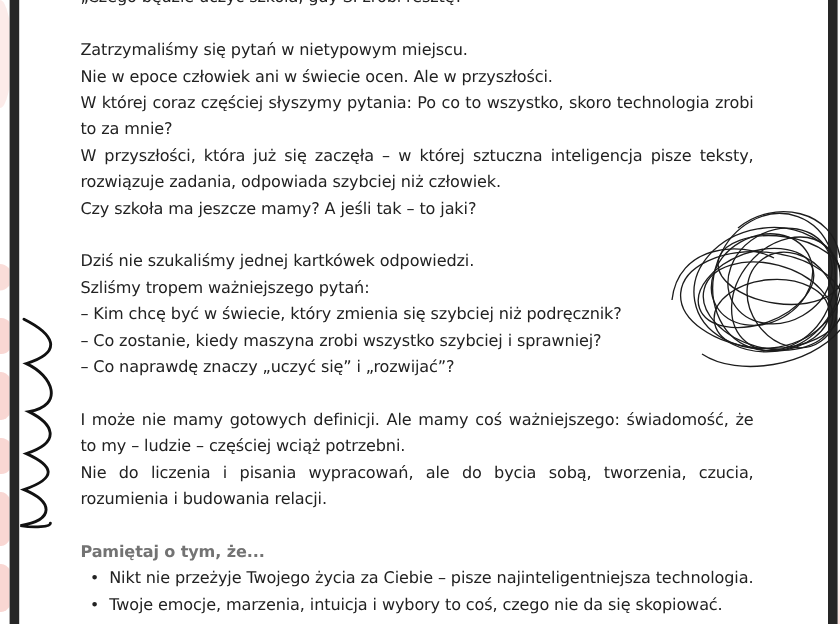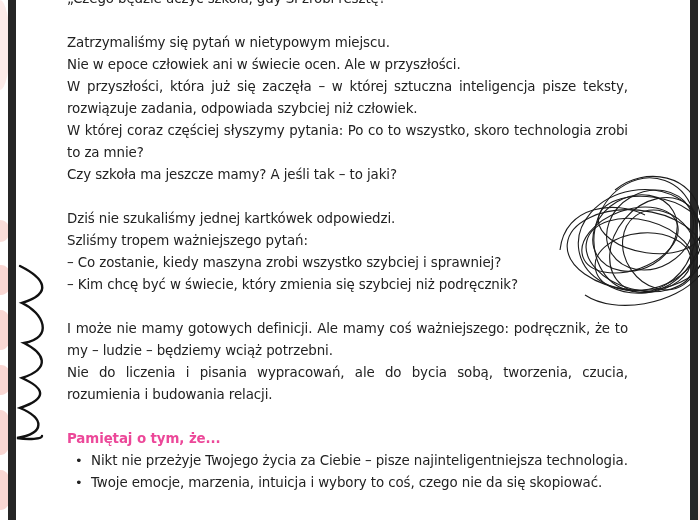--- a/index.html
+++ b/index.html
@@ -29,21 +29,21 @@
       border-right: 8px solid #262626;
     }
     .content {
       position: absolute; left: 67px; top: -12px; width: 561px;
       font-size: 13.4px; line-height: 22px; color: #222222;
       letter-spacing: -0.1px;
     }
     .content p { margin: 0; }
     .justify { text-align: justify; text-align-last: left; }
     .gap { height: 22px; }
-    .bold-heading { font-weight: bold; color: #ec4899; }
+    .bold-heading { font-weight: bold; color: #737373; }
     ul.bullets { margin: 0; padding: 0 0 0 22px; list-style: none; }
     ul.bullets li { position: relative; padding-left: 2px; }
     ul.bullets li::before {
       content: "•"; position: absolute; left: -14px; top: 0; font-size: 13px;
     }
     .scribble-right { position: absolute; left: 555px; top: 155px; width: 150px; height: 165px; pointer-events: none; }
     .squiggle-left { position: absolute; left: 14px; top: 258px; width: 40px; height: 190px; pointer-events: none; }
   </style>
 </head>
 <body>
@@ -62,32 +62,33 @@
 <div class="pink-deco-right"></div>
 
 <div class="page"></div>
 
 <div class="content">
   <p>„Czego będzie uczyć szkoła, gdy SI zrobi resztę?”</p>
   <div class="gap"></div>
 
   <p>Zatrzymaliśmy się pytań w nietypowym miejscu.</p>
   <p>Nie w epoce człowiek ani w świecie ocen. Ale w przyszłości.</p>
+  <p class="justify">W której coraz częściej słyszymy pytania: Po co to wszystko, skoro technologia zrobi to za mnie?</p>
   <p class="justify">W przyszłości, która już się zaczęła – w której sztuczna inteligencja pisze teksty, rozwiązuje zadania, odpowiada szybciej niż człowiek.</p>
-  <p class="justify">W której coraz częściej słyszymy pytania: Po co to wszystko, skoro technologia zrobi to za mnie?</p>
   <p>Czy szkoła ma jeszcze mamy? A jeśli tak – to jaki?</p>
   <div class="gap"></div>
 
   <p>Dziś nie szukaliśmy jednej kartkówek odpowiedzi.</p>
   <p>Szliśmy tropem ważniejszego pytań:</p>
+  <p>– Kim chcę być w świecie, który zmienia się szybciej niż podręcznik?</p>
   <p>– Co zostanie, kiedy maszyna zrobi wszystko szybciej i sprawniej?</p>
-  <p>– Kim chcę być w świecie, który zmienia się szybciej niż podręcznik?</p>
+  <p>– Co naprawdę znaczy „uczyć się” i „rozwijać”?</p>
   <div class="gap"></div>
 
-  <p class="justify">I może nie mamy gotowych definicji. Ale mamy coś ważniejszego: podręcznik, że to my – ludzie – będziemy wciąż potrzebni.</p>
+  <p class="justify">I może nie mamy gotowych definicji. Ale mamy coś ważniejszego: świadomość, że to my – ludzie – częściej wciąż potrzebni.</p>
   <p class="justify">Nie do liczenia i pisania wypracowań, ale do bycia sobą, tworzenia, czucia, rozumienia i budowania relacji.</p>
   <div class="gap"></div>
 
   <p class="bold-heading">Pamiętaj o tym, że...</p>
   <ul class="bullets">
     <li>Nikt nie przeżyje Twojego życia za Ciebie – pisze najinteligentniejsza technologia.</li>
     <li>Twoje emocje, marzenia, intuicja i wybory to coś, czego nie da się skopiować.</li>
   </ul>
 </div>
 

